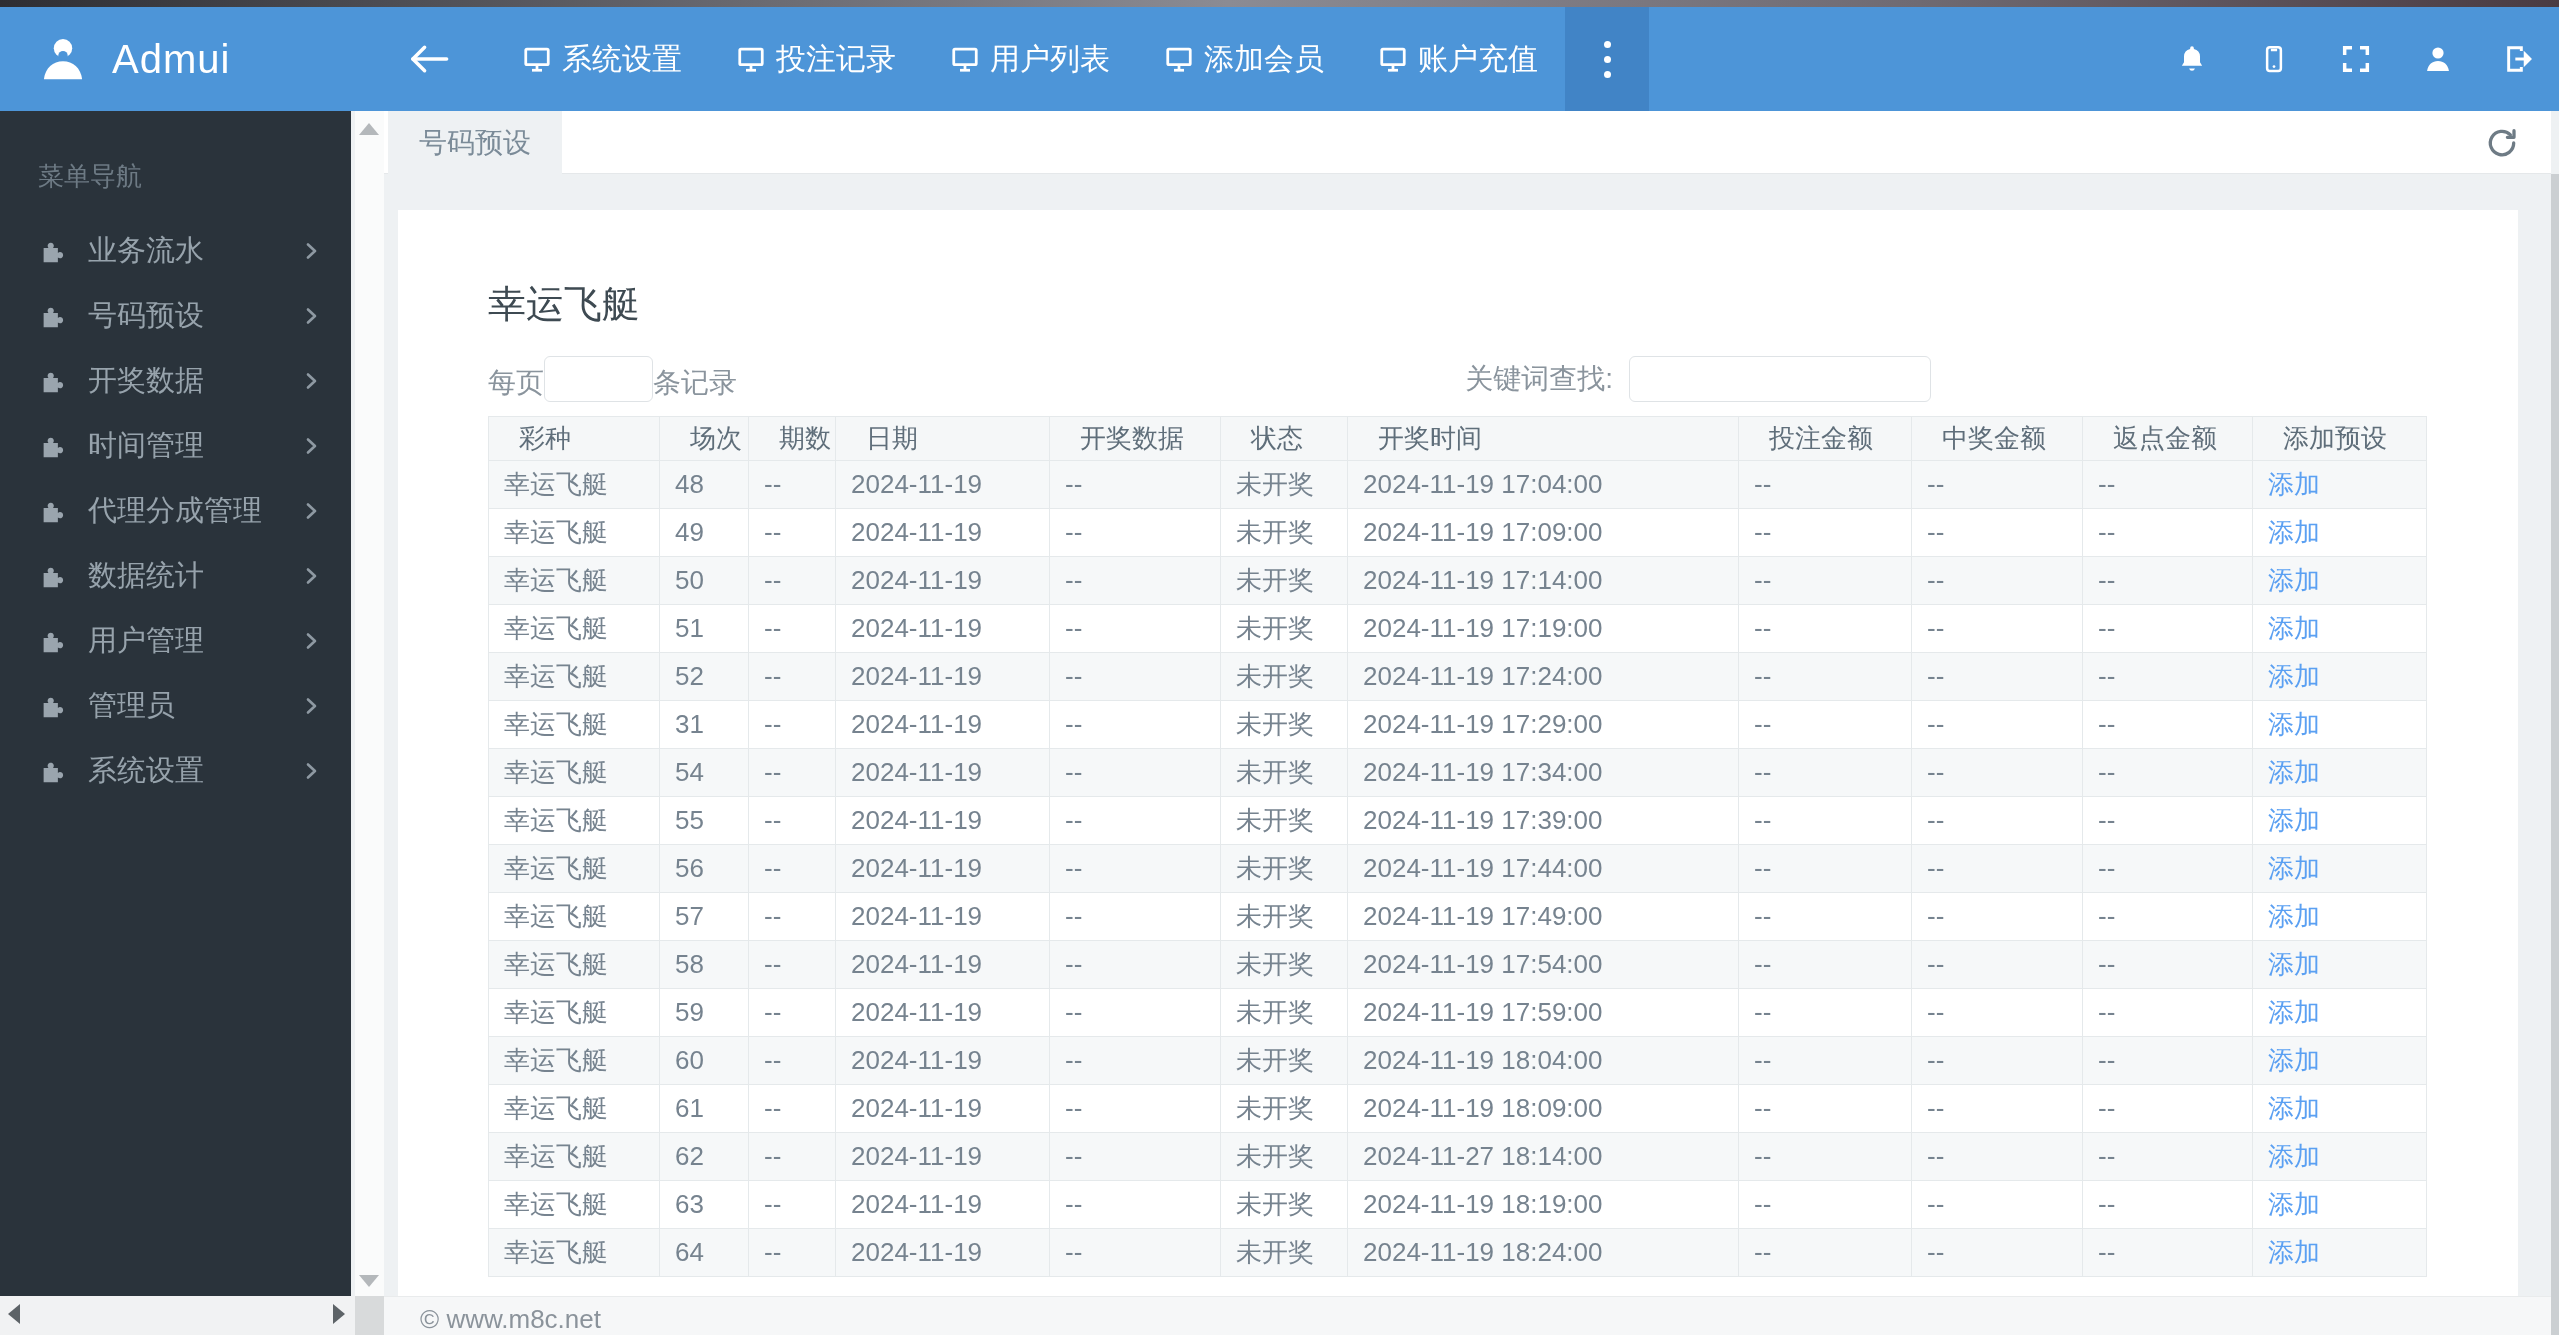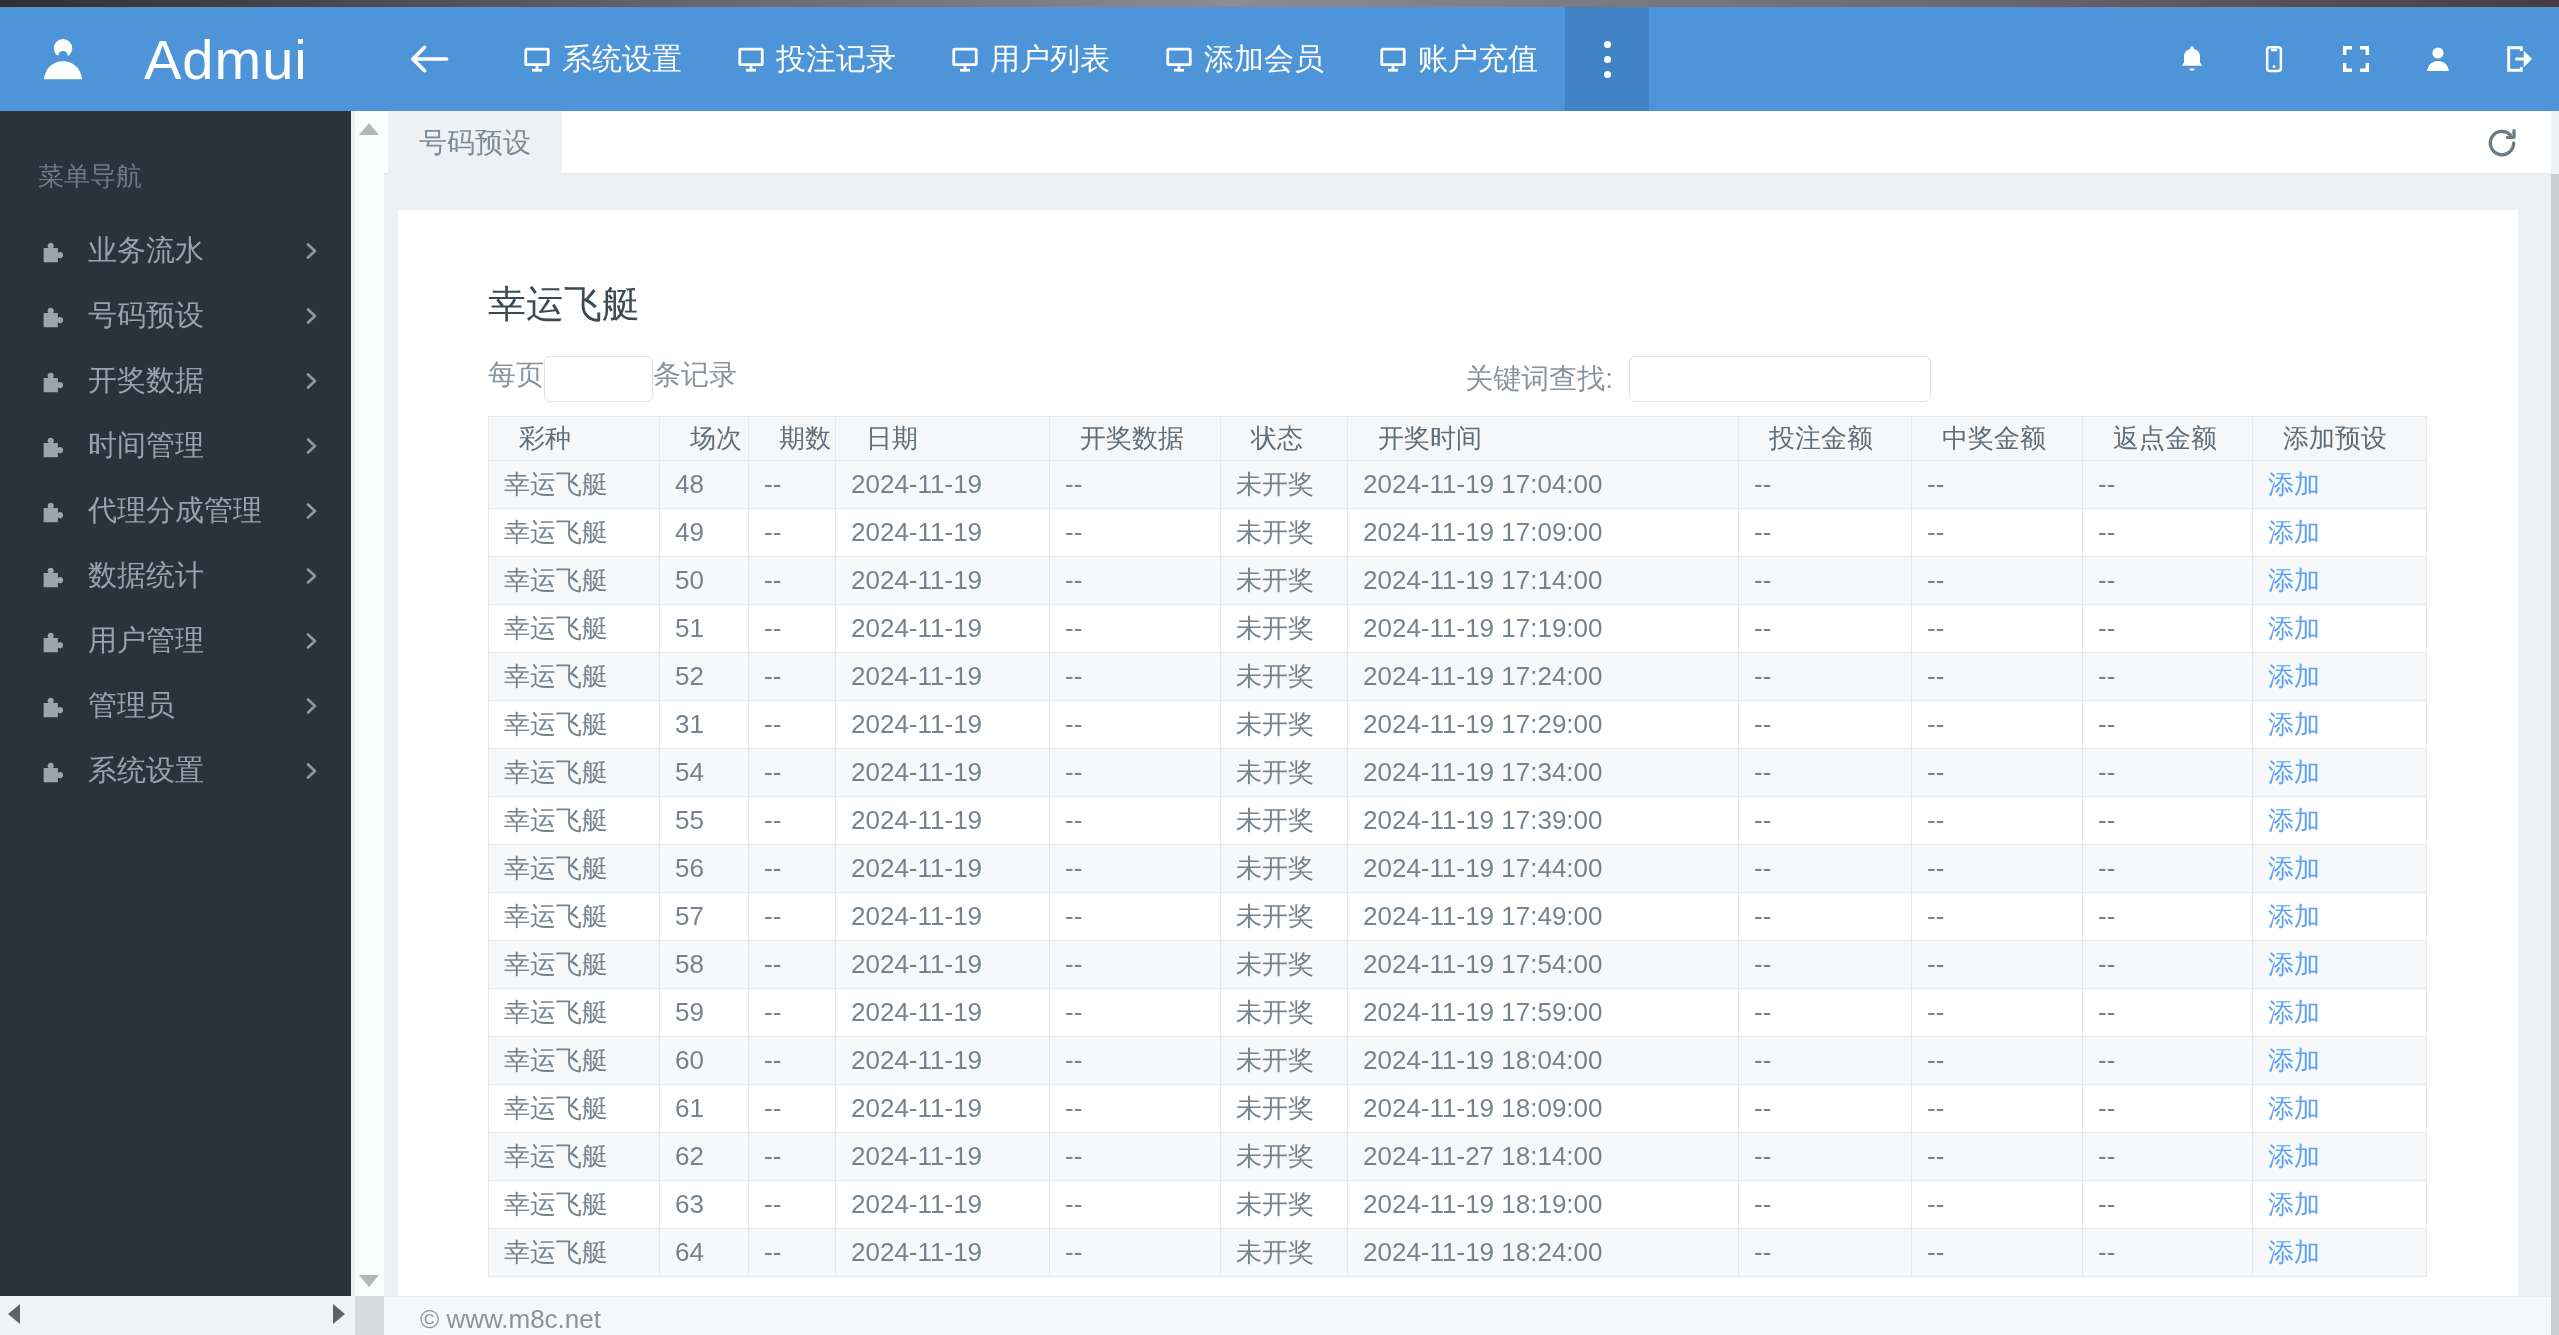--- a/index.html
+++ b/index.html
@@ -7,21 +7,21 @@
   *{box-sizing:border-box;}
 
   
   .win-strip{position:absolute;left:0;top:0;width:2559px;height:7px;
     background:linear-gradient(90deg,#2e2e33 0%,#6b6b72 30%,#8b8b93 48%,#6f6a72 75%,#4a3b42 100%);}
 
   
   .navbar{position:absolute;left:0;top:7px;width:2559px;height:104px;background:#4d95d8;
     display:flex;align-items:center;color:#fff;}
   .brand{width:355px;height:100%;display:flex;align-items:center;padding-left:36px;gap:22px;flex:0 0 355px;}
-  .brand-name{font-size:56px;font-weight:400;letter-spacing:1px;margin-left:32px;}
+  .brand-name{font-size:40px;font-weight:400;letter-spacing:1px;}
   .back-btn{margin-left:50px;width:48px;height:104px;display:flex;align-items:center;justify-content:center;cursor:pointer;}
   .nav-items{display:flex;align-items:center;height:100%;margin-left:42px;}
   .nav-item{height:100%;display:flex;align-items:center;gap:10px;padding:0 27px;font-size:30px;cursor:pointer;}
   .more-btn{height:100%;width:84px;background:#4184c6;display:flex;flex-direction:column;
     align-items:center;justify-content:center;gap:8px;cursor:pointer;}
   .more-btn i{width:7px;height:7px;border-radius:50%;background:#fff;}
   .nav-right{margin-left:auto;display:flex;align-items:center;gap:48px;padding-right:22px;height:100%;}
   .nav-icon{width:34px;height:34px;display:flex;align-items:center;justify-content:center;cursor:pointer;}
 
   
@@ -51,21 +51,21 @@
   .tabbar{position:relative;height:63px;background:#fff;border-bottom:1px solid #e5e8ea;flex:0 0 63px;z-index:1;}
   .tab{position:absolute;left:4px;top:0;height:64px;width:174px;background:#eef1f3;
     display:flex;align-items:center;justify-content:center;font-size:28px;color:#7b8b98;cursor:pointer;}
   .refresh-btn{position:absolute;right:30px;top:13px;width:38px;height:38px;cursor:pointer;
     display:flex;align-items:center;justify-content:center;}
   .content{flex:1;background:#eef1f3;padding:36px 0 0 14px;overflow:hidden;}
   .card{width:2120px;background:#fff;padding:72px 90px 60px;}
   .page-title{font-size:38px;line-height:44px;color:#3e4a52;margin:0 0 30px 0;font-weight:400;}
 
   .controls{display:flex;align-items:center;margin-bottom:14px;font-size:28px;color:#8a949d;}
-  .left-group{display:flex;align-items:flex-start;}
+  .left-group{display:flex;align-items:flex-end;}
   .search-group{margin-left:auto;margin-right:497px;display:flex;align-items:center;gap:16px;}
   .ctl-input{height:46px;border:1px solid #dfe3e6;border-radius:6px;outline:none;
     font-size:26px;color:#76838f;padding:0 12px;background:#fff;}
   .perpage{width:109px;}
   .search{width:302px;}
 
   table.grid{border-collapse:collapse;width:1938px;table-layout:fixed;font-size:26px;}
   .grid th,.grid td{border:1px solid #e5e9eb;padding:0 15px;text-align:left;font-weight:400;
     overflow:hidden;white-space:nowrap;}
   .grid th{height:44px;background:#f5f7f8;color:#5f6e7a;padding-left:30px;}

